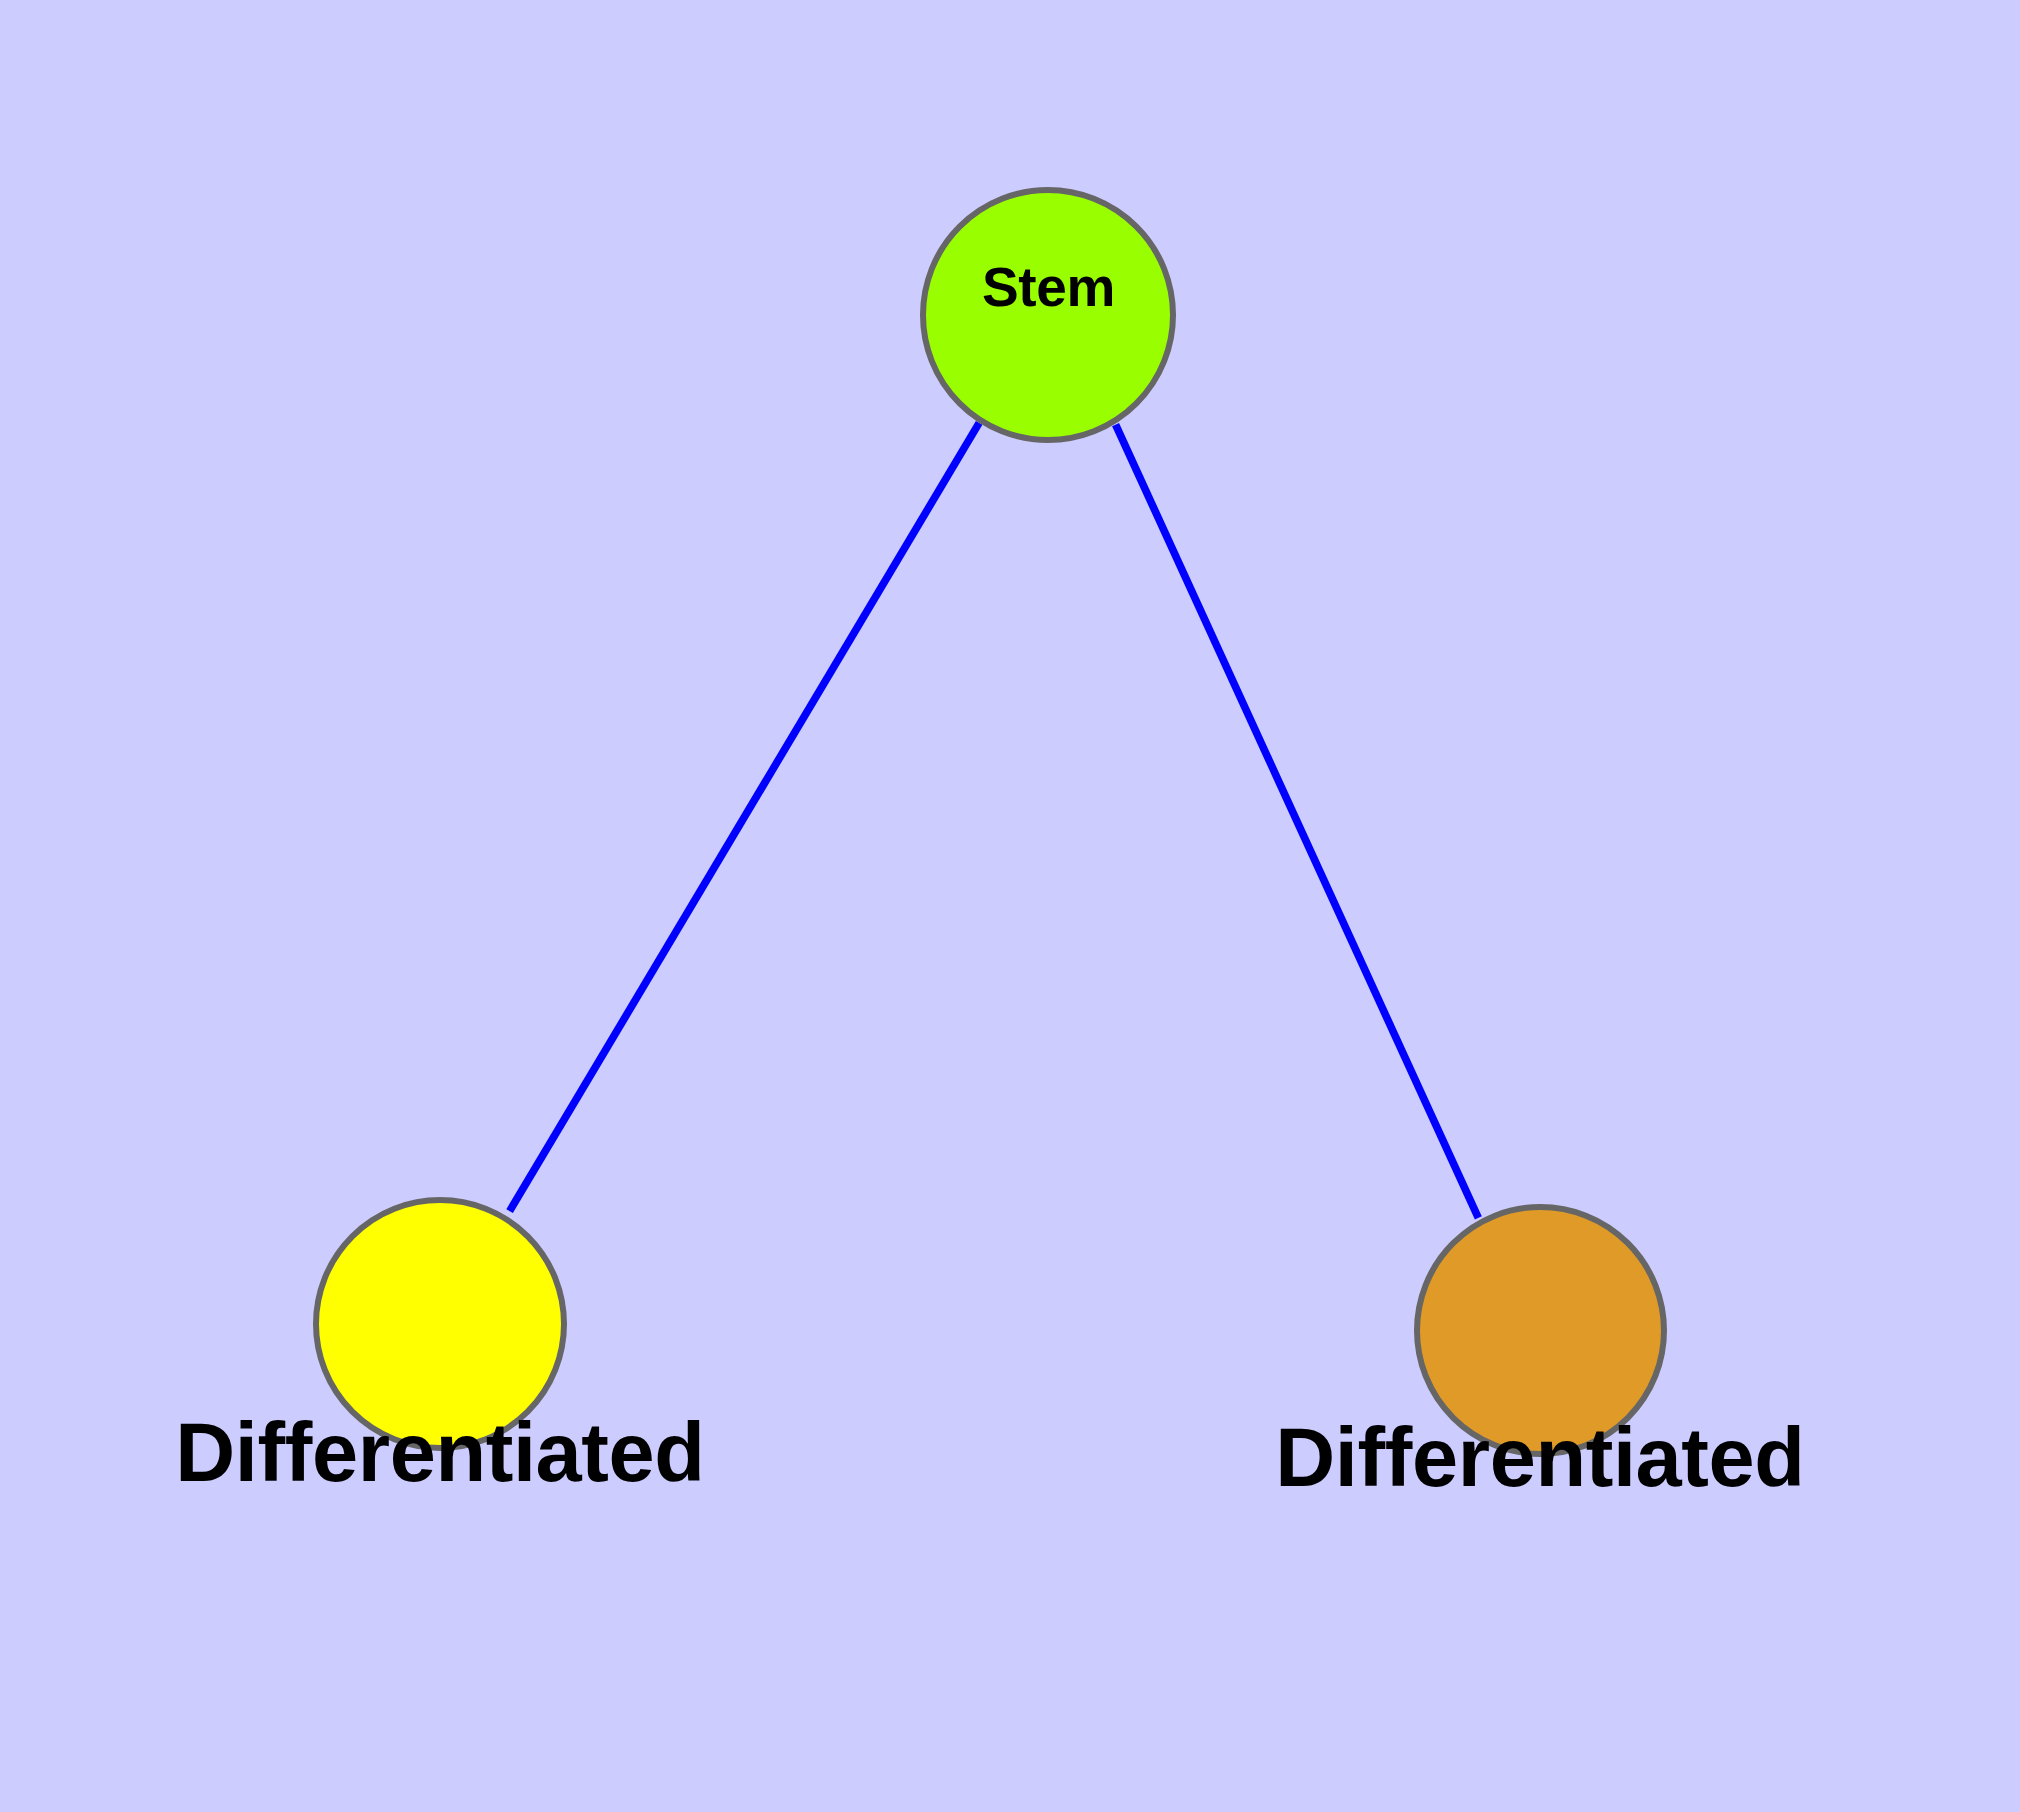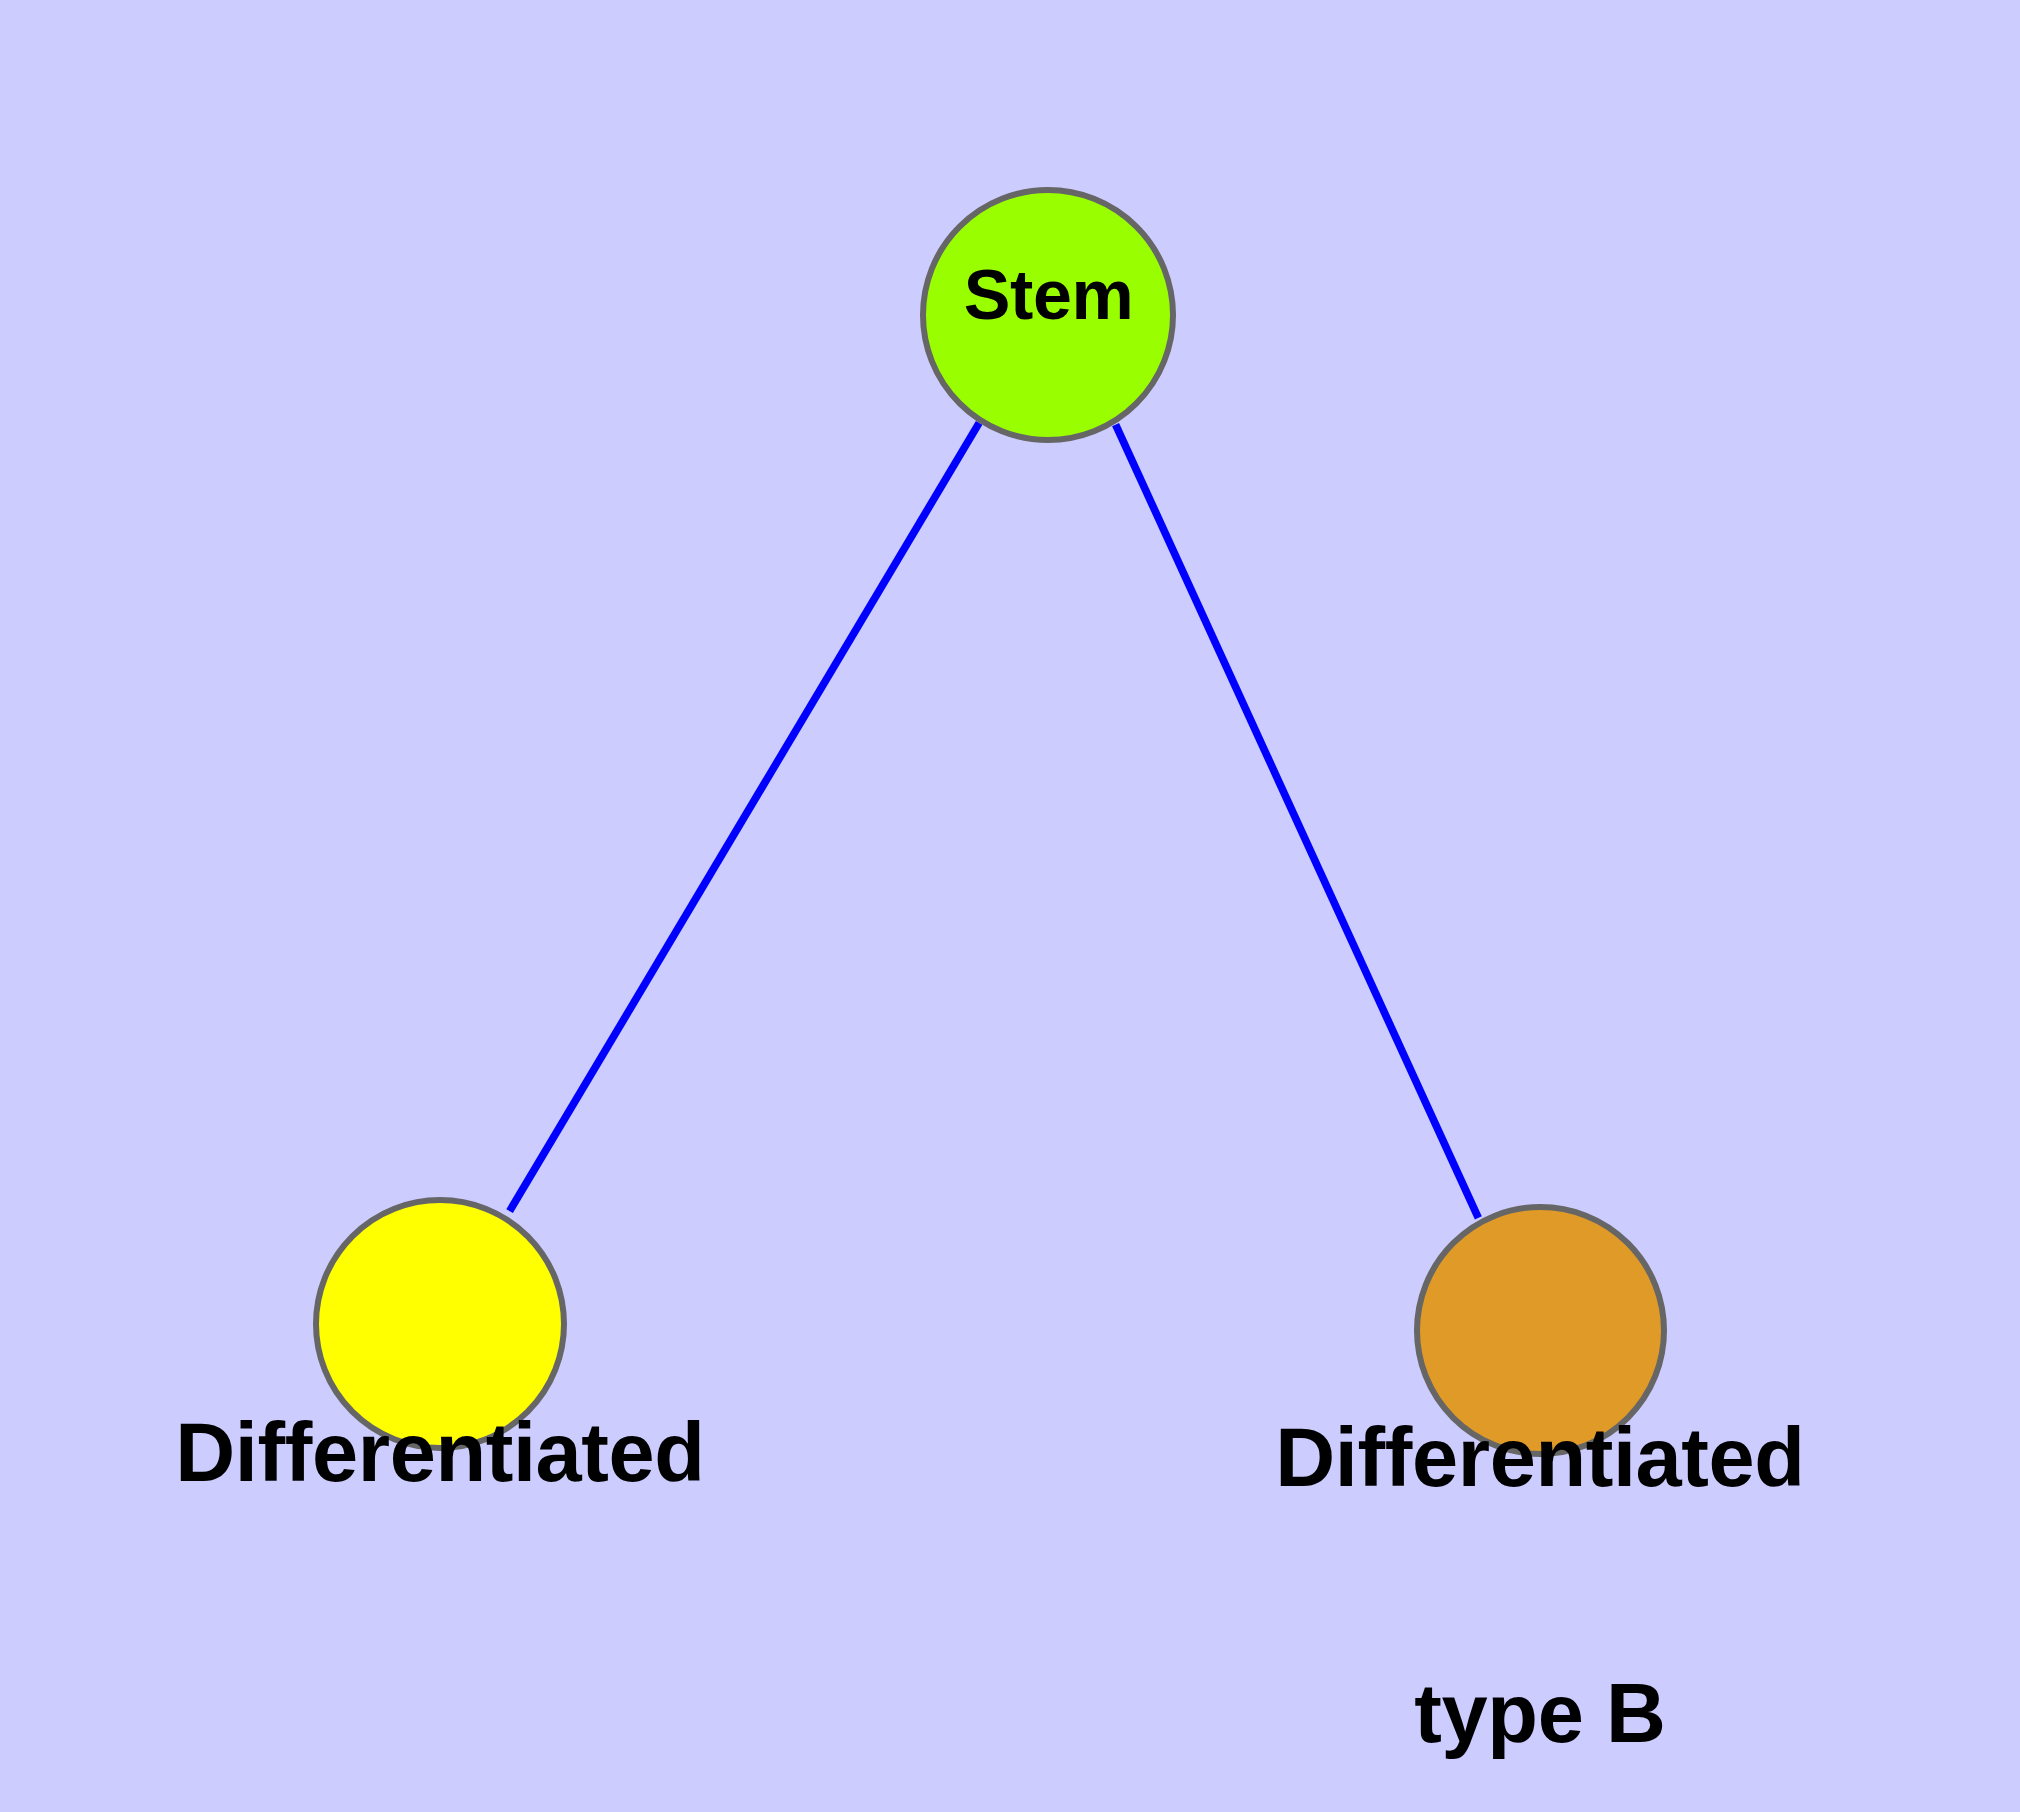--- a/index.html
+++ b/index.html
@@ -53,25 +53,24 @@
     <line x1="1155" y1="499" x2="601" y2="1429" stroke="#0000ff" stroke-width="9" stroke-linecap="butt"></line>
     <line x1="1316" y1="501" x2="1744" y2="1437" stroke="#0000ff" stroke-width="9" stroke-linecap="butt"></line>
   </svg>
 
   <div class="node" style="left:920px; top:187px; width:256px; height:256px; background:#99ff00; border:6px solid #666666;"></div>
 
   <div class="node" style="left:313px; top:1197px; width:254px; height:254px; background:#ffff00; border:6px solid #666666;"></div>
 
   <div class="node" style="left:1414px; top:1204px; width:253px; height:253px; background:#e09a28; border:6px solid #666666;"></div>
 
-  <div class="node-label" style="left:879px; top:259px; width:339px; font-size:70px;">Stem</div>
+  <div class="node-label" style="left:879px; top:259px; width:339px; font-size:55px;">Stem</div>
 
   <div class="node-label" style="left:101px; top:1239px; width:678px; font-size:83px;">
     <div>Differentiated</div>
   </div>
 
   <div class="node-label" style="left:1201px; top:1244px; width:678px; font-size:83px;">
     <div>Differentiated</div>
-    <div>type B</div>
   </div>
 
 </div>
 
 
 </body></html>

